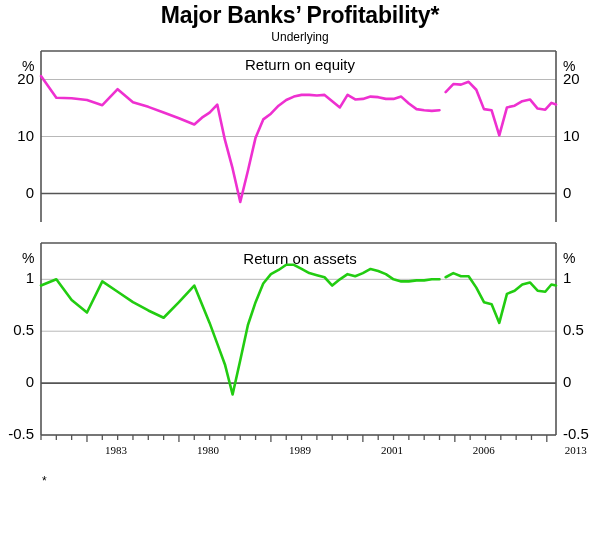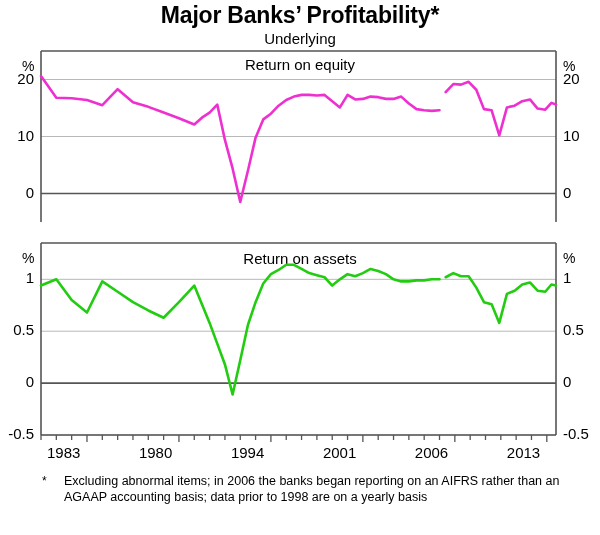--- a/index.html
+++ b/index.html
@@ -29,21 +29,21 @@
     text-align: center;
     font-size: 23px;
     font-weight: bold;
     letter-spacing: -0.2px;
   }
   .subtitle {
     position: absolute;
     left: 0; top: 30px;
     width: 600px;
     text-align: center;
-    font-size: 15px;
+    font-size: 12px;
   }
   .panel-title {
     position: absolute;
     width: 600px;
     text-align: center;
     font-size: 15px;
   }
   #panel-title-top { top: 56px; left: 0; }
   #panel-title-bottom { top: 250px; left: 0; }
 
@@ -54,23 +54,24 @@
   .tick-label {
     position: absolute;
     font-size: 15px;
     white-space: nowrap;
   }
   .tick-left { text-align: right; }
   .tick-right { text-align: left; }
 
   .xtick-label {
     position: absolute;
-    font-size: 15px;
-    text-align: left;
+    font-size: 11px;
+    text-align: right;
     white-space: nowrap;
+    font-family: Liberation Serif, serif;
   }
 
   .footnote {
     position: absolute;
     font-size: 12.5px;
     line-height: 15.5px;
   }
   #fn-star { left: 42px; top: 474px; font-size: 12px; }
   #fn-text { left: 64px; top: 474px; width: 500px; }
   #sources { left: 31px; top: 518px; width: 560px; }
@@ -155,22 +156,21 @@
       <div class="tick-label tick-left" style="left: 0px; width: 34px; top: 373.108px;">0</div>
       <div class="tick-label tick-right" style="left: 563px; top: 373.108px;">0</div>
       <div class="tick-label tick-left" style="left: 0px; width: 34px; top: 321.216px;">0.5</div>
       <div class="tick-label tick-right" style="left: 563px; top: 321.216px;">0.5</div>
       <div class="tick-label tick-left" style="left: 0px; width: 34px; top: 269.324px;">1</div>
       <div class="tick-label tick-right" style="left: 563px; top: 269.324px;">1</div>
       <div class="axis-label" style="left: 22px; top: 250px;">%</div>
       <div class="axis-label" style="left: 563px; top: 250px;">%</div>
       <div class="xtick-label" style="left: 46.9821px; width: 80px; top: 444px;">1983</div>
       <div class="xtick-label" style="left: 138.946px; width: 80px; top: 444px;">1980</div>
-      <div class="xtick-label" style="left: 230.911px; width: 80px; top: 444px;">1994</div>
+      <div class="xtick-label" style="left: 230.911px; width: 80px; top: 444px;">1989</div>
       <div class="xtick-label" style="left: 322.875px; width: 80px; top: 444px;">2001</div>
       <div class="xtick-label" style="left: 414.839px; width: 80px; top: 444px;">2006</div>
       <div class="xtick-label" style="left: 506.804px; width: 80px; top: 444px;">2013</div>
     </div>
 
   <div class="footnote" id="fn-star">*</div>
-  <div class="footnote" id="fn-text">Excluding abnormal items; in 2006 the banks began reporting on an AIFRS rather than an AGAAP accounting basis; data prior to 1998 are on a yearly basis</div>
 
 </div>
 
 </body></html>

